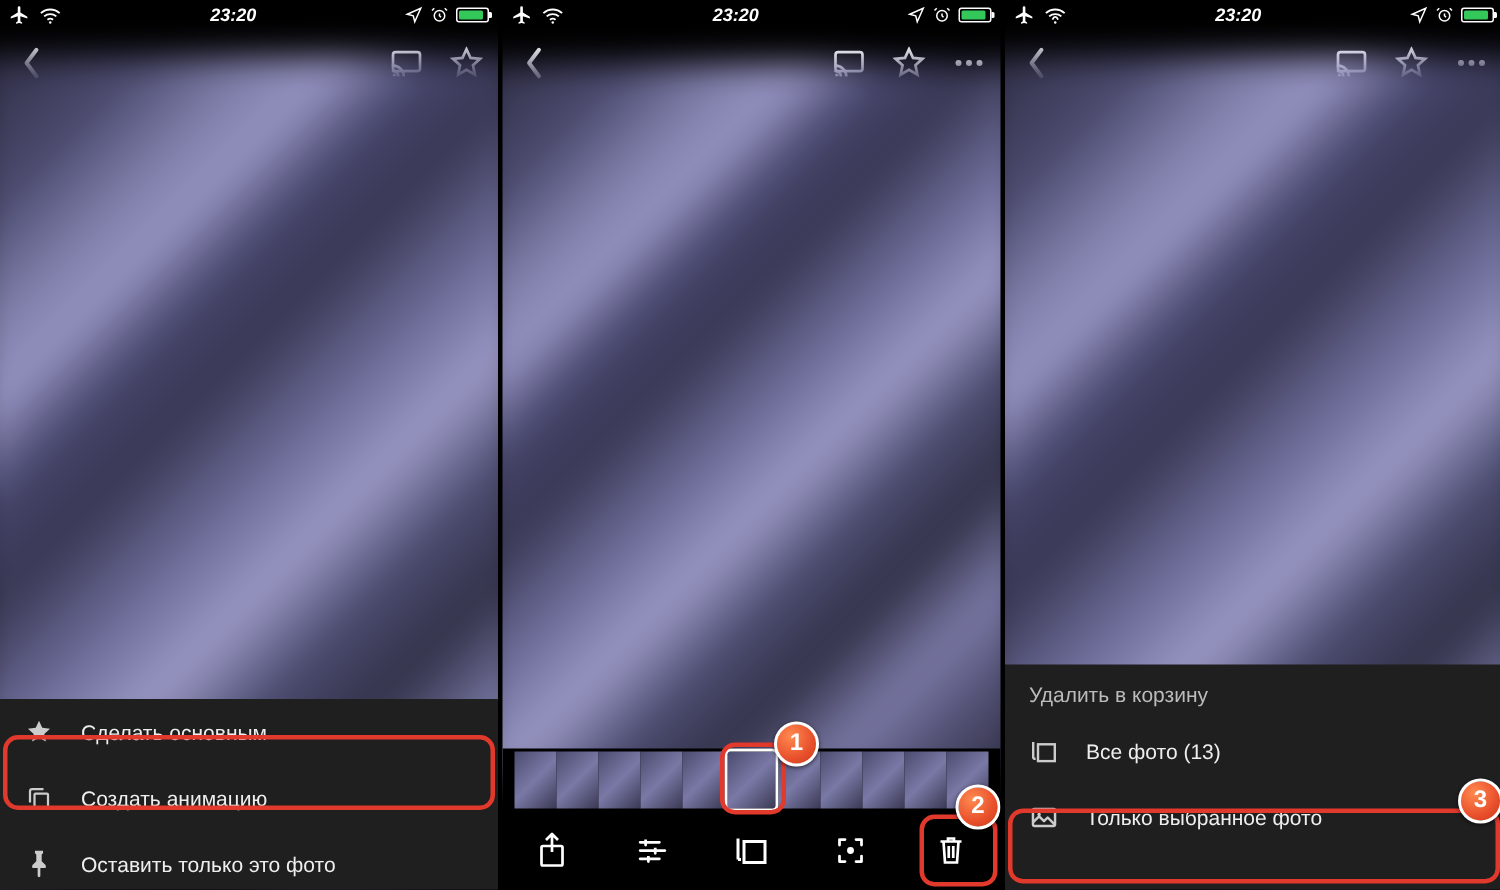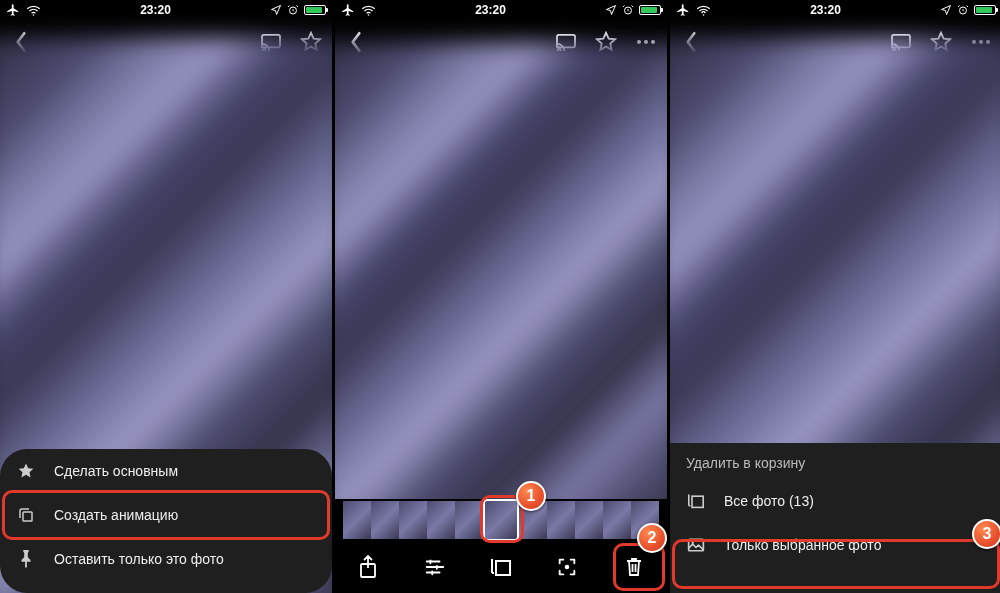--- a/index.html
+++ b/index.html
@@ -24,20 +24,21 @@
 
   
   .status-bar {
     height: 20px;
     display: flex;
     align-items: center;
     justify-content: space-between;
     padding: 0 6px;
     font-size: 12px;
     background: #000;
+    font-style: italic;
   }
   .status-left { display: flex; align-items: center; gap: 6px; }
   .status-right { display: flex; align-items: center; gap: 5px; }
   .status-time { font-weight: 600; font-size: 12px; }
   .battery-box {
     width: 22px; height: 10px; border: 1px solid #fff; border-radius: 2px;
     position: relative; padding: 1px;
   }
   .battery-box::after {
     content: ""; position: absolute; right: -3px; top: 2px;
@@ -210,21 +211,21 @@
       <div class="nav-icon">
         <svg width="22" height="22" viewBox="0 0 24 24" fill="none" stroke="#fff" stroke-width="2">
             <path d="M12 2l2.9 6.3 6.9.7-5.1 4.7 1.4 6.8L12 17l-6.1 3.5 1.4-6.8L2.2 9l6.9-.7L12 2z"></path>
           </svg>
       </div>
     </div>
   </div>
 
   <div class="photo"></div>
 
-  <div class="sheet" style="height:144px;border-radius:27px;">
+  <div class="sheet" style="height:127px;">
     <div class="sheet-item">
       <span class="mi">
         <svg width="18" height="18" viewBox="0 0 24 24" fill="#ccc">
             <path d="M12 2l2.9 6.3 6.9.7-5.1 4.7 1.4 6.8L12 17l-6.1 3.5 1.4-6.8L2.2 9l6.9-.7L12 2z"></path>
           </svg>
       </span>
       <span>Сделать основным</span>
     </div>
     <div class="sheet-item">
       <span class="mi">

